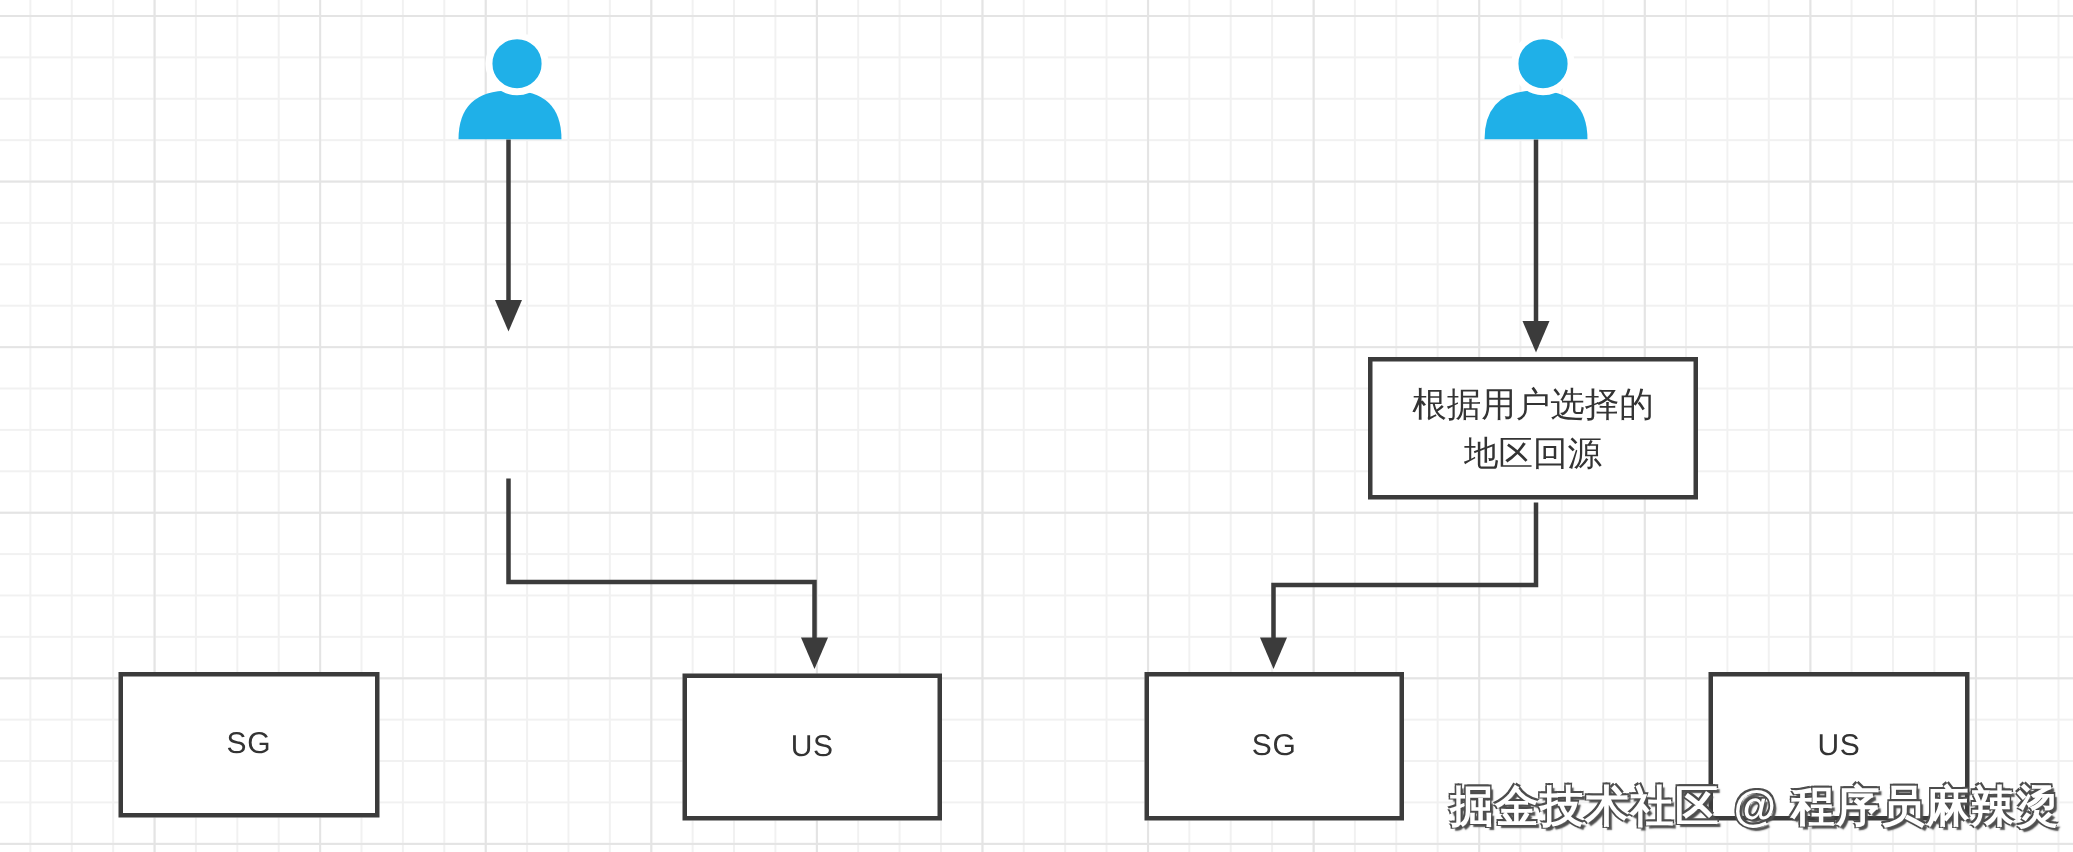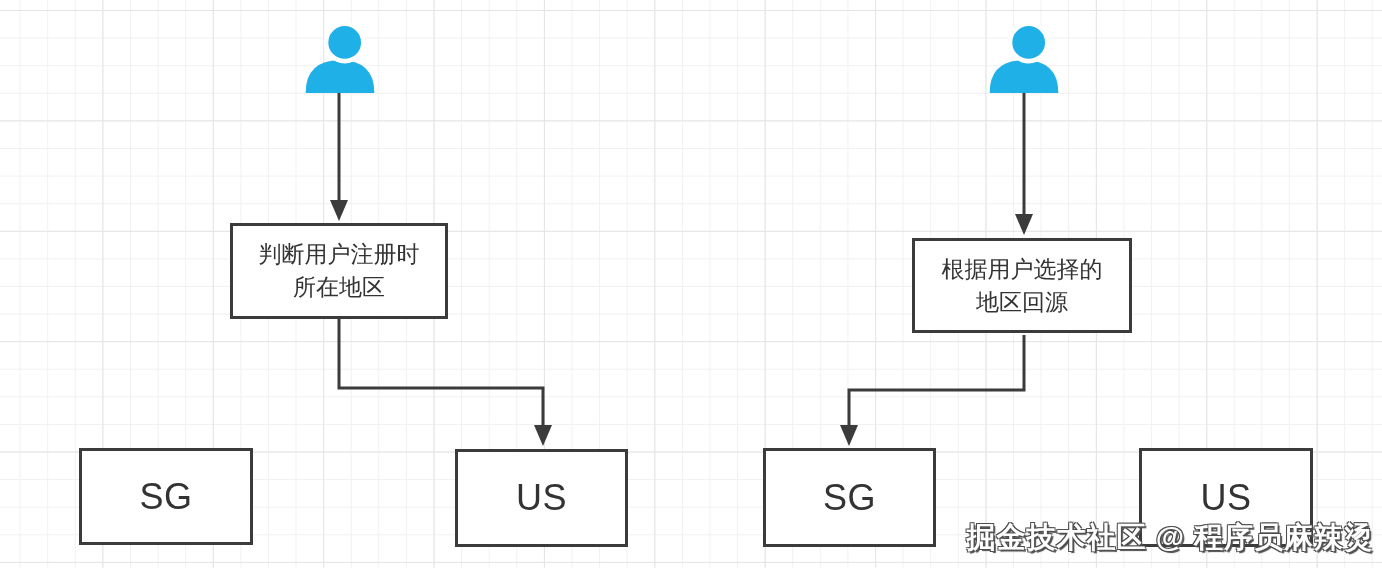--- a/index.html
+++ b/index.html
@@ -56,21 +56,21 @@
     align-items: center;
     justify-content: center;
     color: var(--text);
   }
   .node.decision {
     font-size: 23px;
     line-height: 33px;
     text-align: center;
   }
   .node.region {
-    font-size: 36px;
+    font-size: 20px;
     letter-spacing: 0.5px;
   }
   #decision-left  { left: 230px; top: 223px; width: 218px; height: 96px; }
   #decision-right { left: 912px; top: 238px; width: 220px; height: 95px; }
   #region-sg-left  { left: 79px;   top: 448px; width: 174px; height: 97px; }
   #region-us-left  { left: 455px;  top: 449px; width: 173px; height: 98px; }
   #region-sg-right { left: 763px;  top: 448px; width: 173px; height: 99px; }
   #region-us-right { left: 1139px; top: 448px; width: 174px; height: 99px; }
 
   .watermark {
@@ -112,24 +112,20 @@
   <svg id="user-icon-left" class="user-icon" viewBox="0 0 100 90" preserveAspectRatio="none" aria-hidden="true">
     <path class="body" d="M6,90 Q6,48 50,48 Q94,48 94,90 Z"></path>
     <circle class="head" cx="56" cy="25" r="24"></circle>
   </svg>
 
   <svg id="user-icon-right" class="user-icon" viewBox="0 0 100 90" preserveAspectRatio="none" aria-hidden="true">
     <path class="body" d="M6,90 Q6,48 50,48 Q94,48 94,90 Z"></path>
     <circle class="head" cx="56" cy="25" r="24"></circle>
   </svg>
 
-  <div class="node decision" id="decision-left">
-    <span>判断用户注册时</span>
-    <span>所在地区</span>
-  </div>
 
   <div class="node decision" id="decision-right">
     <span>根据用户选择的</span>
     <span>地区回源</span>
   </div>
 
   <div class="node region" id="region-sg-left">SG</div>
 
   <div class="node region" id="region-us-left">US</div>
 

